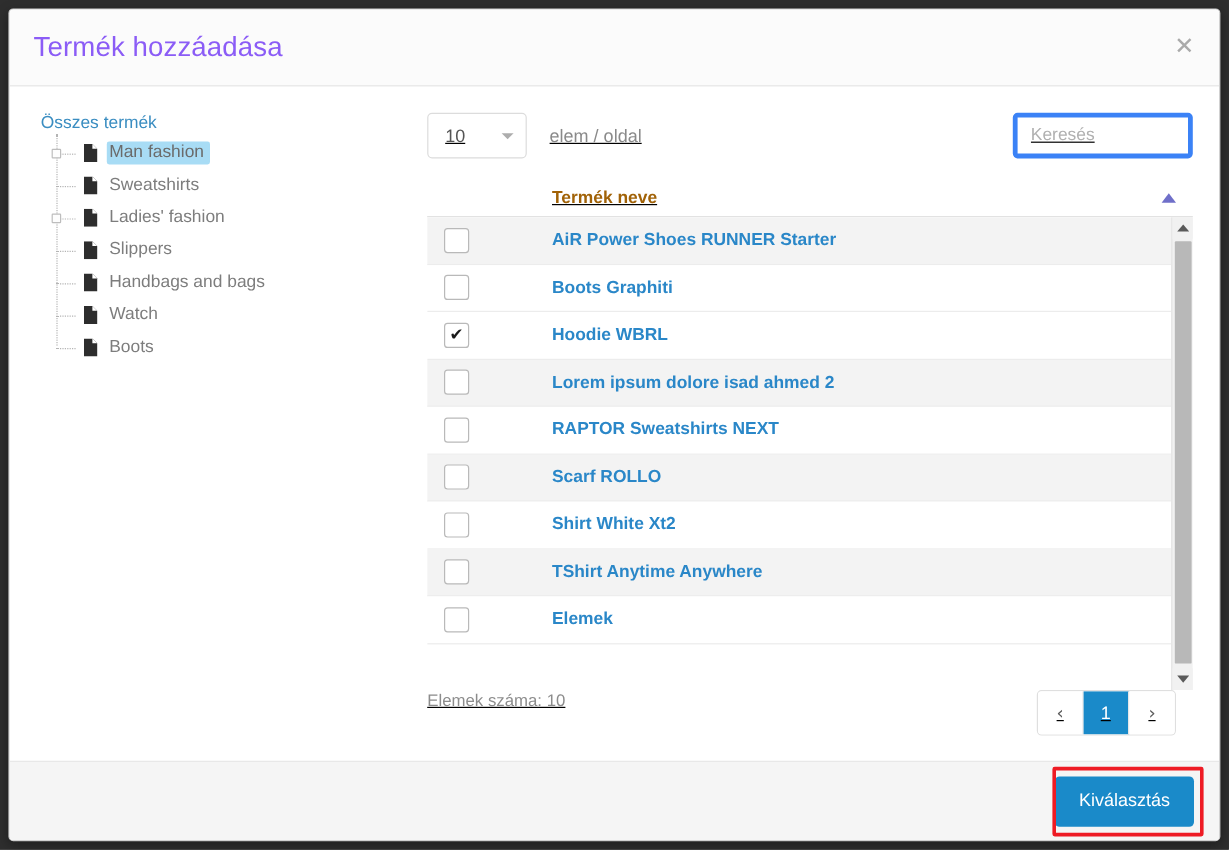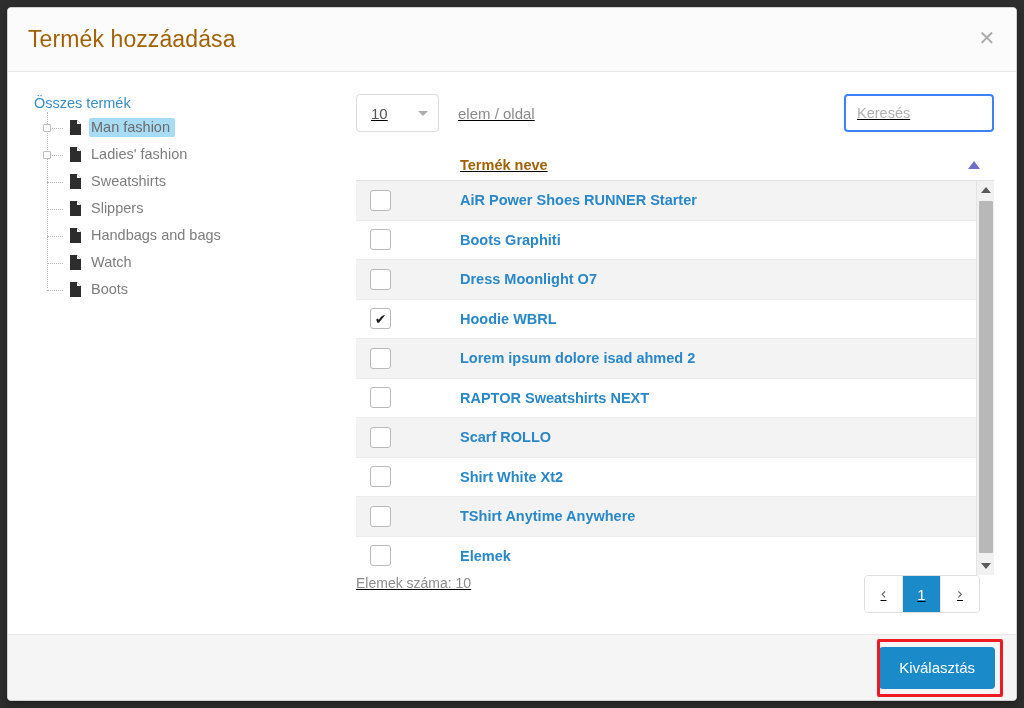--- a/index.html
+++ b/index.html
@@ -36,21 +36,21 @@
     height: 64px;
     flex: 0 0 64px;
     background: #fbfbfb;
     border-bottom: 1px solid #e5e5e5;
     display: flex;
     align-items: center;
     padding: 0 20px;
   }
   .modal-title {
     font-size: 23px;
-    color: #a16207;
+    color: #8b5cf6;
     font-weight: 400;
     letter-spacing: .1px;
   }
   .close-x {
     position: absolute;
     right: 16px; top: 17px;
     width: 26px; height: 26px;
     display: flex; align-items: center; justify-content: center;
     font-size: 20px;
     color: #aaaaaa;
@@ -176,21 +176,21 @@
     border-top: 5px solid #adadad;
   }
   .per-page-label {
     font-size: 15px;
     color: #8a8a8a;
     margin-left: 19px;
   }
   .search-box {
     margin-left: auto;
     width: 150px; height: 38px;
-    border: 2px solid #3b82f6;
+    border: 4px solid #3b82f6;
     border-radius: 4px;
     background: #fff;
     padding: 0 11px;
     font-size: 14.5px;
     color: #555;
     font-family: "Liberation Sans", sans-serif;
     outline: none;
   }
   .search-box::placeholder { color: #b0b0b0; }
 
@@ -406,47 +406,47 @@
             <span class="doc-icon">
               <svg width="13" height="15" viewBox="0 0 13 15">
                 <path d="M1 0 h7 l4 4 v11 h-11 z" fill="#2d2d2d"></path>
                 <path d="M8 0 l4 4 h-4 z" fill="#ffffff"></path>
               </svg>
             </span>
             <span class="tree-label">Man fashion</span>
           </div>
 
           <div class="tree-item">
+            <span class="doc-icon">
+              <svg width="13" height="15" viewBox="0 0 13 15">
+                <path d="M1 0 h7 l4 4 v11 h-11 z" fill="#2d2d2d"></path>
+                <path d="M8 0 l4 4 h-4 z" fill="#ffffff"></path>
+              </svg>
+            </span>
+            <span class="tree-label">Sweatshirts</span>
+          </div>
+
+          <div class="tree-item">
             <span class="expander"></span>
             <span class="doc-icon">
               <svg width="13" height="15" viewBox="0 0 13 15">
                 <path d="M1 0 h7 l4 4 v11 h-11 z" fill="#2d2d2d"></path>
                 <path d="M8 0 l4 4 h-4 z" fill="#ffffff"></path>
               </svg>
             </span>
             <span class="tree-label">Ladies' fashion</span>
           </div>
 
           <div class="tree-item">
             <span class="doc-icon">
               <svg width="13" height="15" viewBox="0 0 13 15">
                 <path d="M1 0 h7 l4 4 v11 h-11 z" fill="#2d2d2d"></path>
                 <path d="M8 0 l4 4 h-4 z" fill="#ffffff"></path>
               </svg>
             </span>
-            <span class="tree-label">Sweatshirts</span>
-          </div>
-
-          <div class="tree-item">
-            <span class="doc-icon">
-              <svg width="13" height="15" viewBox="0 0 13 15">
-                <path d="M1 0 h7 l4 4 v11 h-11 z" fill="#2d2d2d"></path>
-                <path d="M8 0 l4 4 h-4 z" fill="#ffffff"></path>
-              </svg>
-            </span>
             <span class="tree-label">Slippers</span>
           </div>
 
           <div class="tree-item">
             <span class="doc-icon">
               <svg width="13" height="15" viewBox="0 0 13 15">
                 <path d="M1 0 h7 l4 4 v11 h-11 z" fill="#2d2d2d"></path>
                 <path d="M8 0 l4 4 h-4 z" fill="#ffffff"></path>
               </svg>
             </span>
@@ -506,28 +506,20 @@
 
             <div class="grid-row">
               <div class="cell-check">
                 <div class="cb">
                   
                 </div>
               </div>
               <div class="cell-name">Boots Graphiti</div>
             </div>
 
-            <div class="grid-row alt">
-              <div class="cell-check">
-                <div class="cb">
-                  
-                </div>
-              </div>
-              <div class="cell-name">Dress Moonlight O7</div>
-            </div>
 
             <div class="grid-row">
               <div class="cell-check">
                 <div class="cb checked">
                   <span class="tick">✔</span>
                 </div>
               </div>
               <div class="cell-name">Hoodie WBRL</div>
             </div>
 

